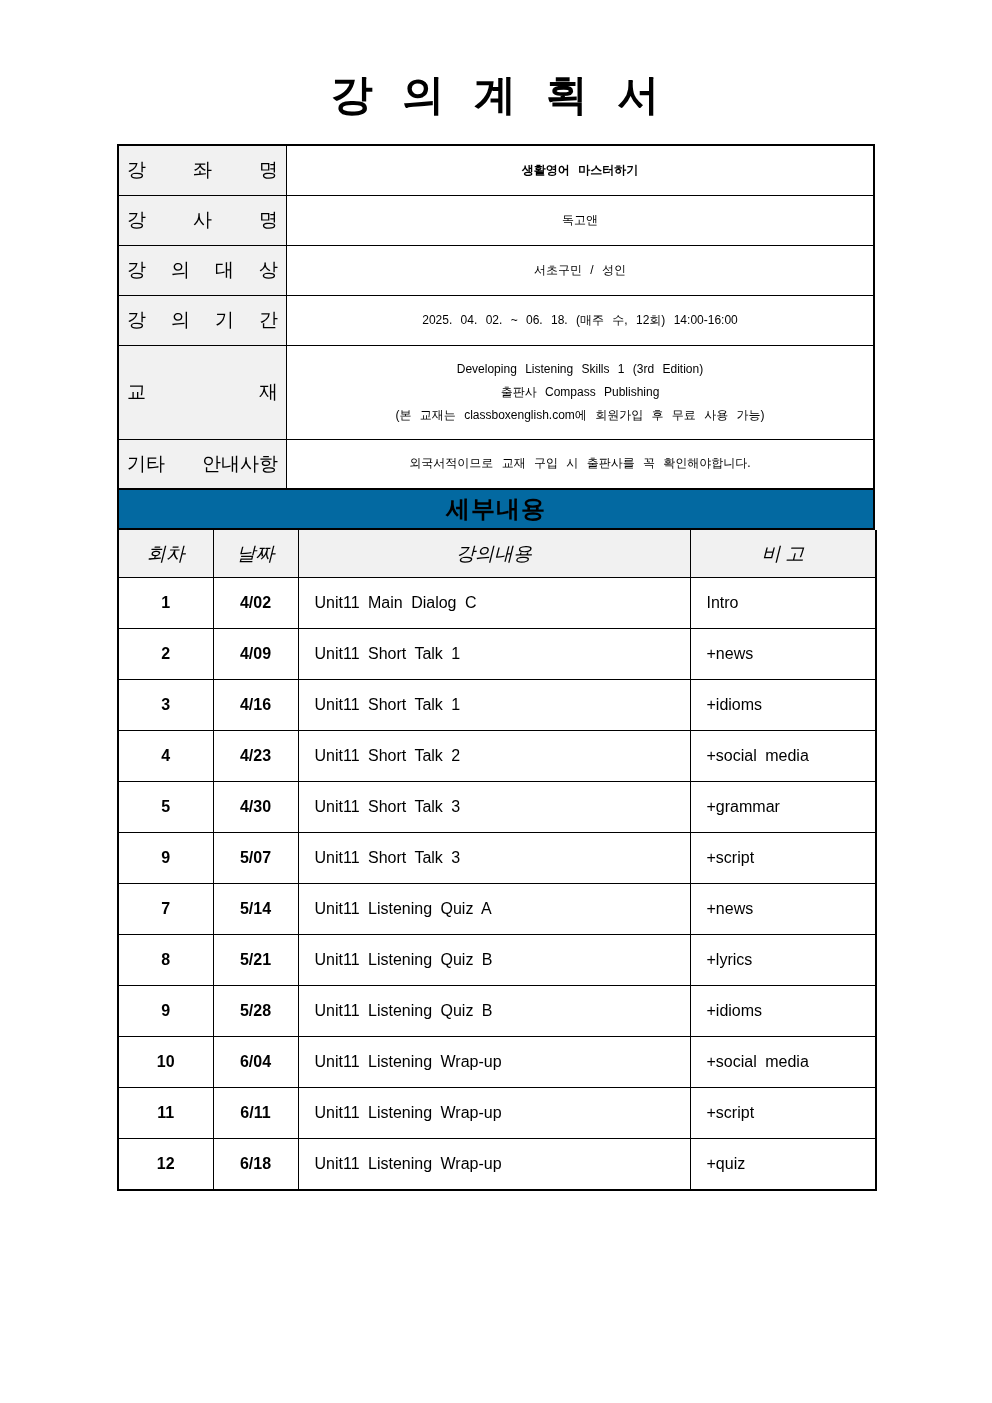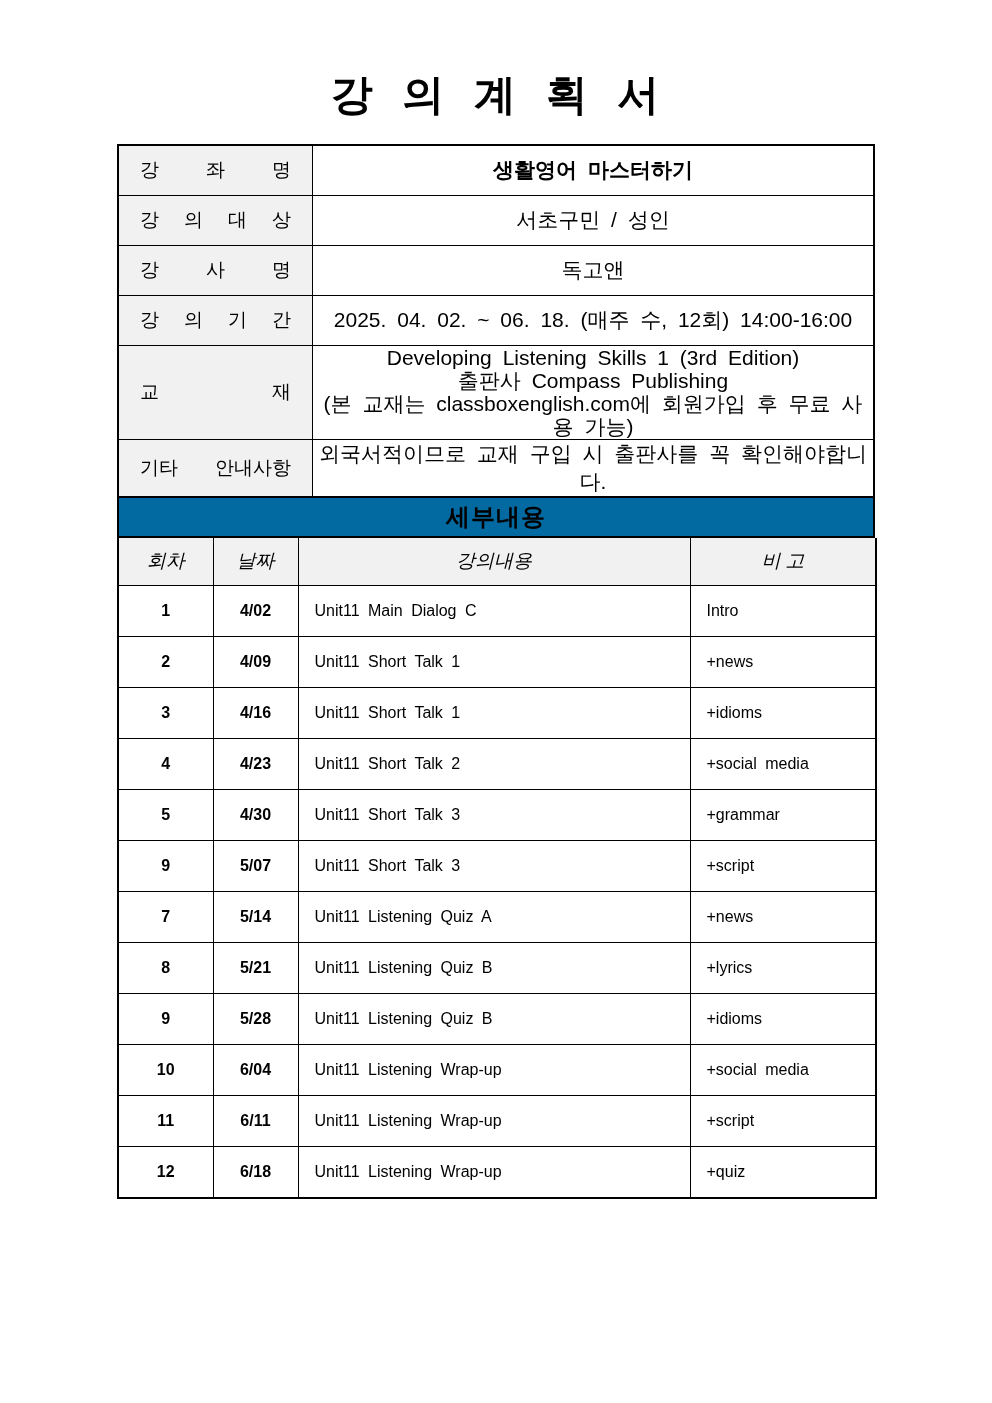--- a/index.html
+++ b/index.html
@@ -43,27 +43,27 @@
   .info-table td {
     border: 1px solid #000;
     vertical-align: middle;
   }
   .info-table th {
     width: 151px;
     background: #f1f1f1;
     font-family: "Liberation Serif", "DejaVu Serif", serif;
     font-weight: normal;
     font-size: 19px;
-    padding: 0 21px;
+    padding: 0 8px;
     text-align: justify;
     text-align-last: justify;
   }
   .info-table td {
     text-align: center;
-    font-size: 21px;
+    font-size: 12px;
     word-spacing: 5px;
     padding: 0 6px;
   }
   .r-std  { height: 50px; }
   .r-text { height: 73px; }
   .r-book { height: 94px; }
   .v-bold { font-weight: bold; font-size: 17px; }
   .book-line { line-height: 23px; }
   
   .section-banner {
@@ -126,26 +126,26 @@
 
   <h1 class="doc-title">강 의 계 획 서</h1>
 
   <table class="info-table">
     <tbody>
       <tr class="r-std">
         <th>강 좌 명</th>
         <td class="v-bold">생활영어 마스터하기</td>
       </tr>
       <tr class="r-std">
+        <th>강 사 명</th>
+        <td>독고앤</td>
+      </tr>
+      <tr class="r-std">
         <th>강 의 대 상</th>
         <td>서초구민 / 성인</td>
-      </tr>
-      <tr class="r-std">
-        <th>강 사 명</th>
-        <td>독고앤</td>
       </tr>
       <tr class="r-std">
         <th>강 의 기 간</th>
         <td>2025. 04. 02. ~ 06. 18. (매주 수, 12회) 14:00-16:00</td>
       </tr>
       <tr class="r-book">
         <th>교 재</th>
         <td>
           <div class="book-line">Developing Listening Skills 1 (3rd Edition)</div>
           <div class="book-line">출판사 Compass Publishing</div>

